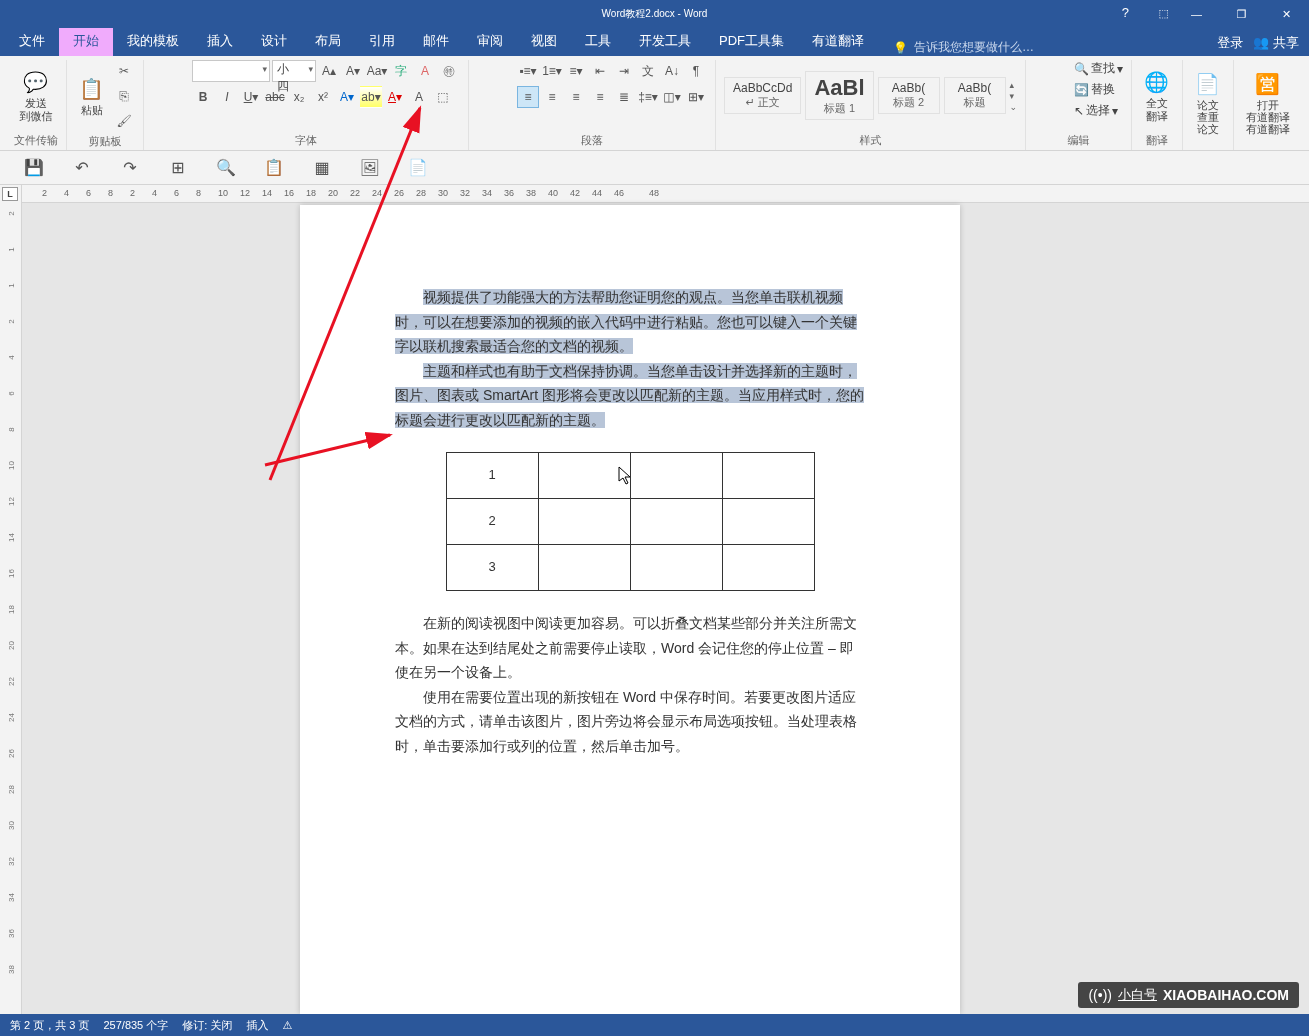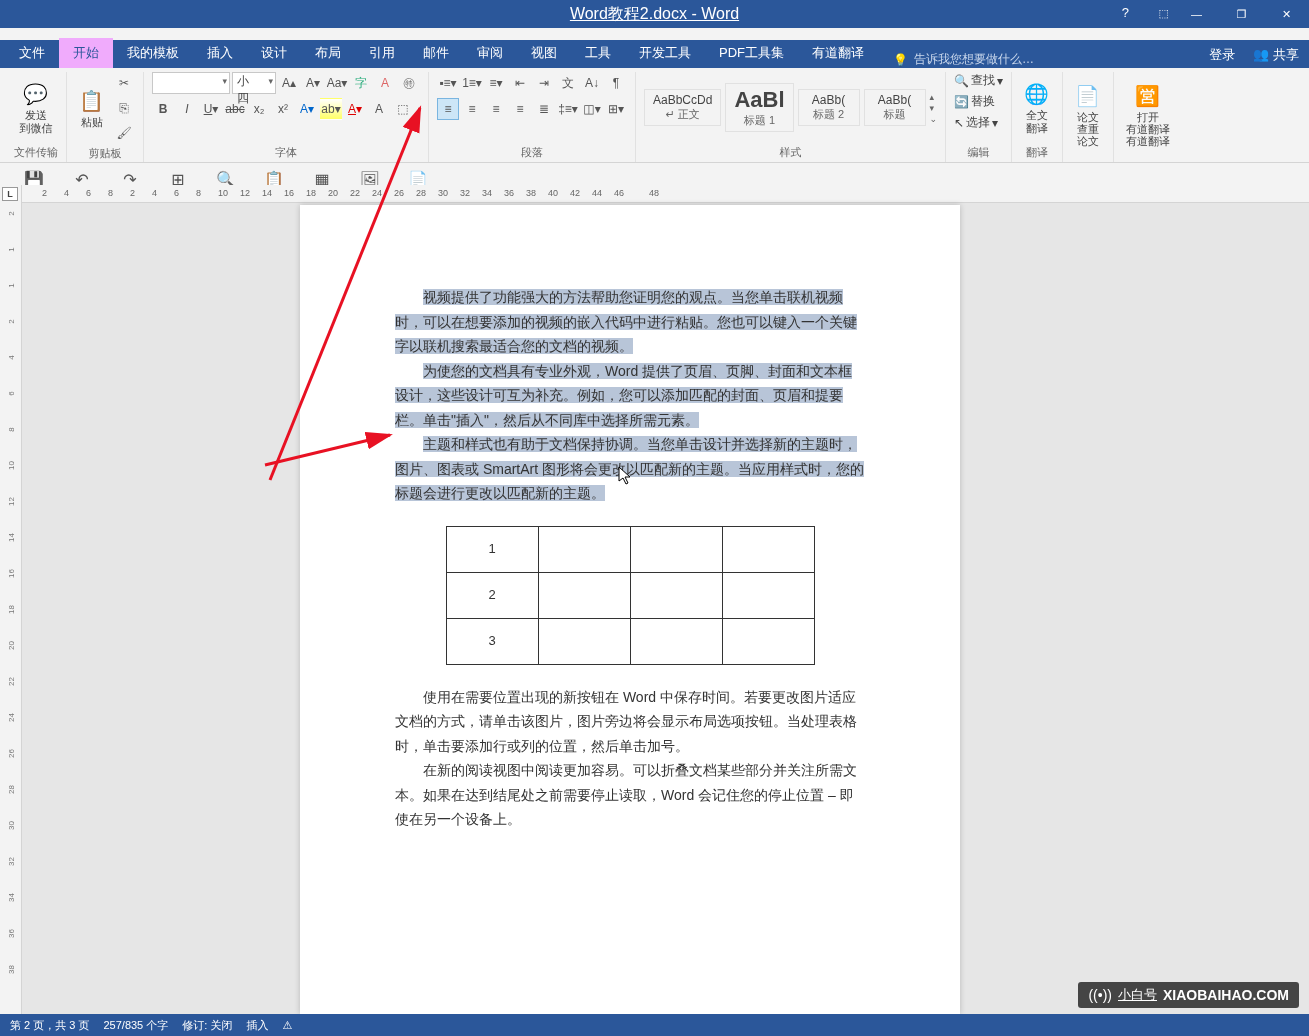--- a/index.html
+++ b/index.html
@@ -1,46 +1,46 @@
 <!DOCTYPE html>
 <html><head>
 <meta charset="utf-8">
 <style>
 * { margin:0; padding:0; box-sizing:border-box; font-family:"Microsoft YaHei","Segoe UI",sans-serif; }
 body { width:1309px; height:1036px; background:#f3f3f3; overflow:hidden; position:relative; font-size:12px; color:#444; }
 
 
 .titlebar { height:28px; background:#2b579a; display:flex; align-items:center; position:relative; }
-.titlebar .title { position:absolute; left:50%; transform:translateX(-50%); color:#fff; font-size:16px;text-decoration:underline; }
+.titlebar .title { position:absolute; left:50%; transform:translateX(-50%); color:#fff; font-size:10px; }
 .titlebar .wincontrols { position:absolute; right:0; top:0; display:flex; }
 .titlebar .wincontrols div { width:45px; height:28px; display:flex; align-items:center; justify-content:center; color:#fff; font-size:11px; }
 .titlebar .helpicon { position:absolute; right:180px; color:#fff; font-size:13px; top:5px; }
 .titlebar .ribopt { position:absolute; right:140px; color:#fff; font-size:11px; top:7px; }
 
 
-.tabs { height:28px; background:#2b579a; display:flex; align-items:flex-end; padding-left:5px;margin-top:12px; }
+.tabs { height:28px; background:#2b579a; display:flex; align-items:flex-end; padding-left:5px; }
 .tabs .tab { padding:6px 14px; color:#fff; font-size:13px; cursor:pointer; }
 .tabs .tab.active { background:#f0abfc; color:#2b579a; }
 .tabs .tell { flex:1; color:#c9d7ec; font-size:12px; display:flex; align-items:center; gap:6px; padding-left:15px; }
-.tabs .right { display:flex; gap:18px; padding-right:10px; padding-bottom:4px; }
+.tabs .right { display:flex; gap:10px; padding-right:10px; padding-bottom:4px; }
 .tabs .right div { color:#fff; font-size:13px; }
 
 
 .ribbon { height:95px; background:#f3f3f3; border-bottom:1px solid #d4d4d4; display:flex; padding:4px 6px 0 6px; }
 .group { display:flex; flex-direction:column; align-items:center; border-right:1px solid #e1e1e1; padding:0 8px; }
 .group .ctrls { flex:1; display:flex; align-items:center; gap:4px; }
 .group .glabel { font-size:11px; color:#666; padding:2px 0; }
 .bigbtn { display:flex; flex-direction:column; align-items:center; gap:2px; padding:2px 4px; cursor:pointer; }
 .bigbtn .ic { width:26px; height:26px; display:flex; align-items:center; justify-content:center; font-size:20px; color:#2b579a; }
 .bigbtn .lbl { font-size:11px; color:#444; line-height:1.1; text-align:center; }
 .smbtn { width:22px; height:22px; display:flex; align-items:center; justify-content:center; font-size:12px; color:#555; cursor:pointer; border:1px solid transparent; }
 .smbtn.active { background:#cde6f7; border:1px solid #7ab5e0; }
 .fontbox { border:1px solid #c8c8c8; background:#fff; height:22px; padding:0 16px 0 4px; font-size:12px; position:relative; }
 .fontbox::after { content:"▾"; position:absolute; right:2px; top:3px; font-size:9px; color:#666; }
-.rowflex { display:flex; gap:2px; align-items:center; }
+.rowflex { display:flex; gap:2px; align-items:center;margin-left:40px; }
 .colflex { display:flex; flex-direction:column; gap:3px; }
 .stylebox { border:1px solid #e1e1e1; padding:3px 8px; text-align:center; min-width:62px; }
 .stylebox .nm { font-size:11px; color:#666; }
 .stylebox.big .prev { font-size:22px; font-weight:bold; }
 .stylebox .prev { font-size:12px; }
 
 
 .qat2 { height:34px; background:#f3f3f3; border-bottom:1px solid #d4d4d4; display:flex; align-items:center; gap:20px; padding-left:20px; }
 .qat2 .qbtn { width:28px; height:28px; display:flex; align-items:center; justify-content:center; font-size:16px; color:#555; cursor:pointer; }
 
@@ -329,21 +329,20 @@
       <span class="tick" style="left: 504px;">38</span>
       <span class="tick" style="left: 526px;">40</span>
       <span class="tick" style="left: 548px;">42</span>
       <span class="tick" style="left: 570px;">44</span>
       <span class="tick" style="left: 592px;">46</span>
       <span class="tick" style="left: 627px;">48</span>
     </div>
 
   <div class="page">
     <p><span class="sel">视频提供了功能强大的方法帮助您证明您的观点。当您单击联机视频时，可以在想要添加的视频的嵌入代码中进行粘贴。您也可以键入一个关键字以联机搜索最适合您的文档的视频。</span></p>
-    <p><span class="sel">为使您的文档具有专业外观，Word 提供了页眉、页脚、封面和文本框设计，这些设计可互为补充。例如，您可以添加匹配的封面、页眉和提要栏。单击"插入"，然后从不同库中选择所需元素。</span></p>
     <p><span class="sel">主题和样式也有助于文档保持协调。当您单击设计并选择新的主题时，图片、图表或 SmartArt 图形将会更改以匹配新的主题。当应用样式时，您的标题会进行更改以匹配新的主题。</span></p>
     <table class="tbl">
       <tbody>
       <tr>
             <td>1</td>
             <td></td>
             <td></td>
             <td></td>
           </tr>
       <tr>
@@ -353,22 +352,22 @@
             <td></td>
           </tr>
       <tr>
             <td>3</td>
             <td></td>
             <td></td>
             <td></td>
           </tr>
     </tbody>
       </table>
+    <p>在新的阅读视图中阅读更加容易。可以折叠文档某些部分并关注所需文本。如果在达到结尾处之前需要停止读取，Word 会记住您的停止位置 – 即使在另一个设备上。</p>
     <p>使用在需要位置出现的新按钮在 Word 中保存时间。若要更改图片适应文档的方式，请单击该图片，图片旁边将会显示布局选项按钮。当处理表格时，单击要添加行或列的位置，然后单击加号。</p>
-    <p>在新的阅读视图中阅读更加容易。可以折叠文档某些部分并关注所需文本。如果在达到结尾处之前需要停止读取，Word 会记住您的停止位置 – 即使在另一个设备上。</p>
   </div>
 </div>
 
 <svg class="arrow" style="left:260px; top:100px;" width="200" height="400">
   <defs>
       <marker id="ah1" markerWidth="10" markerHeight="10" refX="8" refY="3" orient="auto">
         <path d="M0,0 L0,6 L9,3 z" fill="#e81123"></path>
       </marker>
     </defs>
   <line x1="10" y1="380" x2="160" y2="8" stroke="#e81123" stroke-width="3" marker-end="url(#ah1)"></line>

